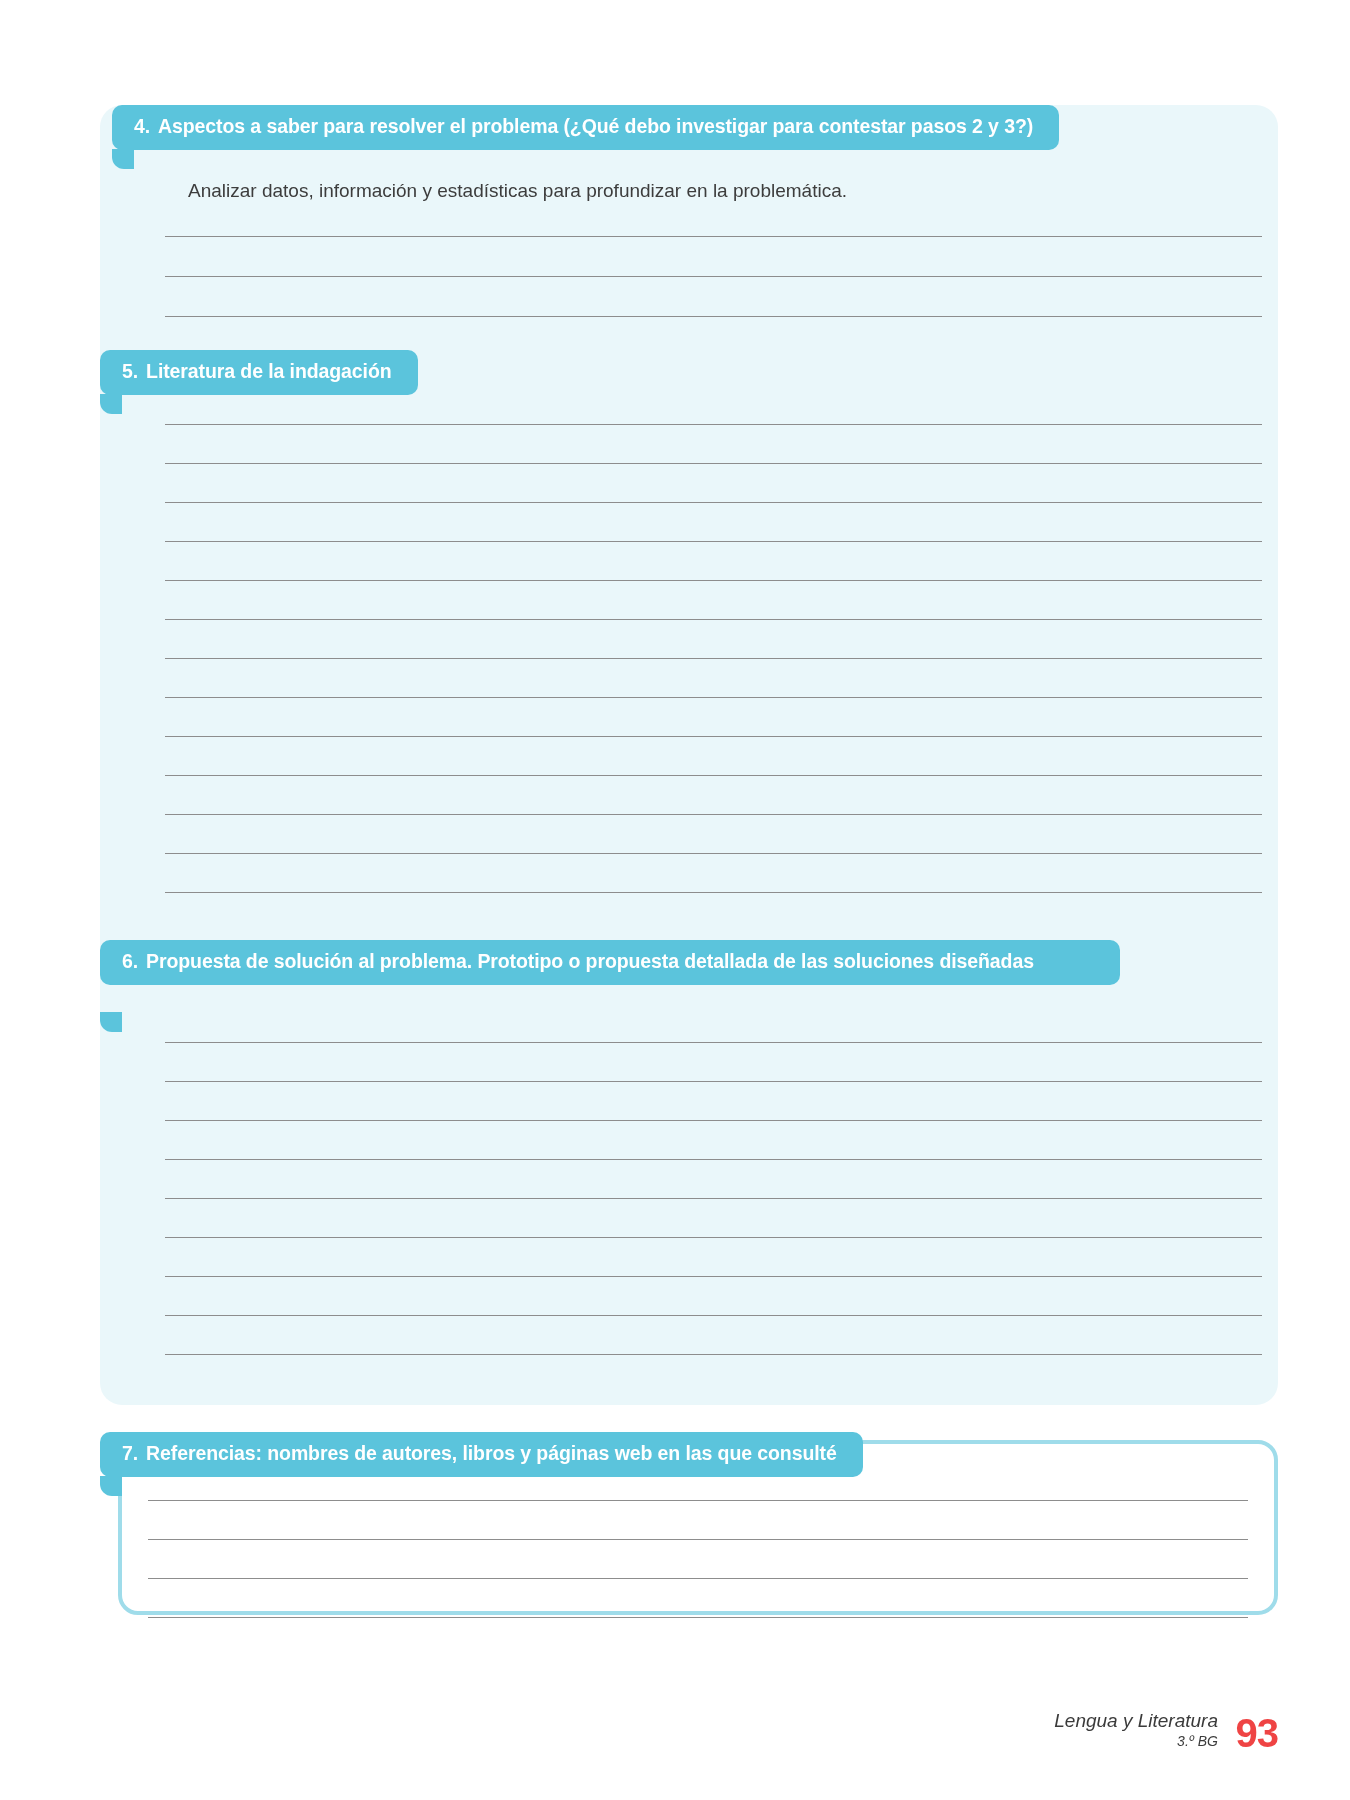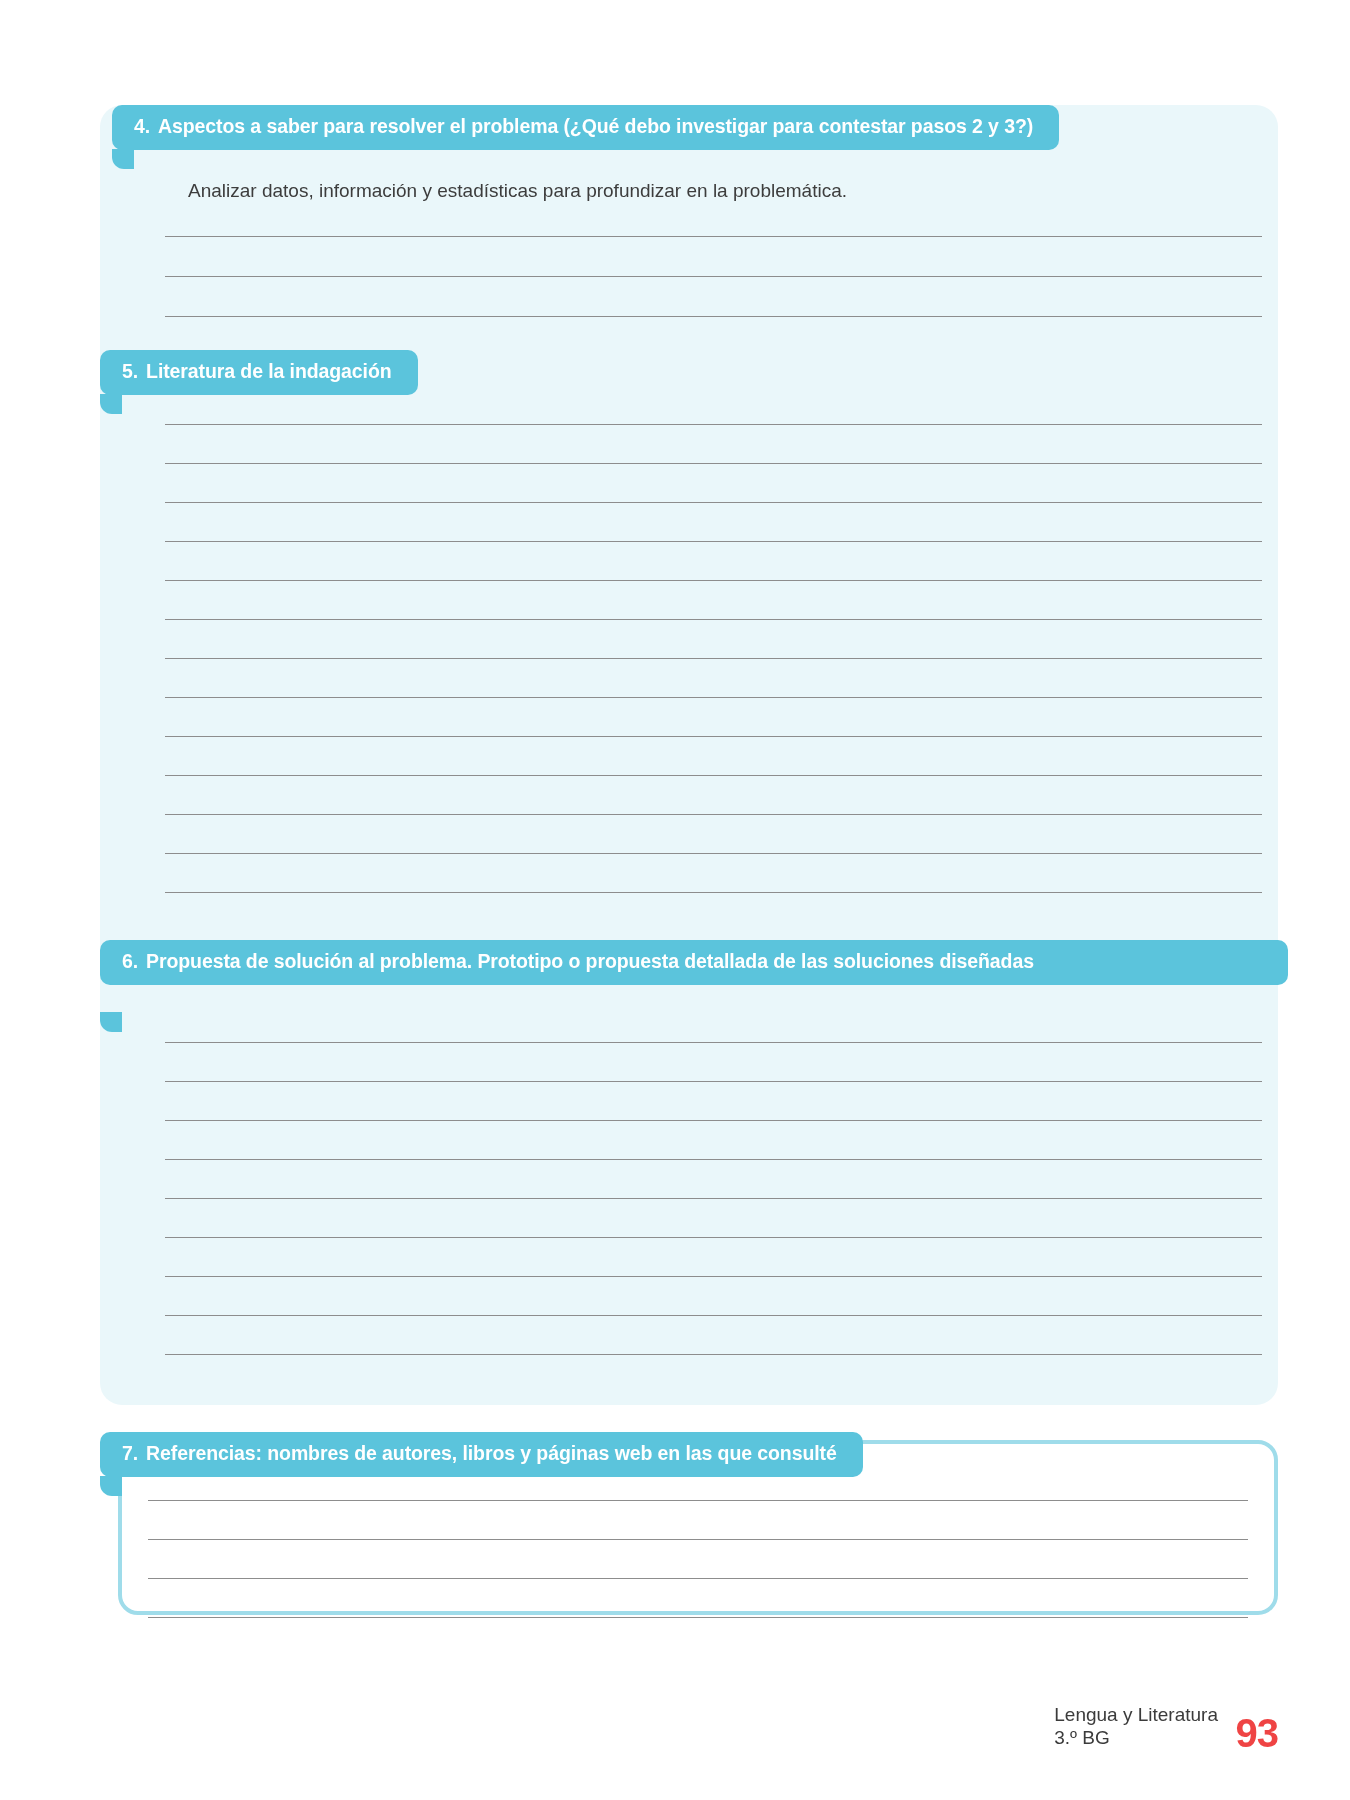--- a/index.html
+++ b/index.html
@@ -93,36 +93,38 @@
     height: 175px;
     border: 4px solid #9fdcea;
     border-radius: 20px;
     background: #ffffff;
   }
   .footer-line1 {
     font-size: 19px;
     line-height: 1.2;
   }
   .footer-line2 {
-    font-size: 19px;
+    font-size: 14px;
     line-height: 1.2;
   }
   .page-num {
     position: absolute;
     right: 72px;
     bottom: 44px;
     font-size: 40px;
     font-weight: bold;
     color: #ef4444;
     letter-spacing: -1px;
   }
   .footer-text {
     position: absolute;
     right: 132px;
     bottom: 50px;
+    text-align: right;
+    font-style: italic;
   }
 </style>
 </head>
 <body>
 
 <div class="page">
 
   <div class="panel"></div>
 
   <div class="pill-wrap" style="left:112px; top:105px;">
@@ -167,21 +169,21 @@
     <div class="line"></div>
       <div style="height:38px"></div>
     <div class="line"></div>
       <div style="height:38px"></div>
     <div class="line"></div>
       <div style="height:38px"></div>
     <div class="line"></div>
   </div>
 
   <div class="pill-wrap" style="left:100px; top:940px;">
-    <div class="pill" style="width:1188px;"><span class="num">6.</span><span>Propuesta de solución al problema. Prototipo o propuesta detallada de las soluciones diseñadas</span></div>
+    <div class="pill" style="width:1020px;"><span class="num">6.</span><span>Propuesta de solución al problema. Prototipo o propuesta detallada de las soluciones diseñadas</span></div>
     <div class="pill-tail" style="top:72px;"></div>
   </div>
 
   <div class="lines" style="left:165px; top:1042px; width:1097px;">
     <div class="line"></div>
       <div style="height:38px"></div>
     <div class="line"></div>
       <div style="height:38px"></div>
     <div class="line"></div>
       <div style="height:38px"></div>

